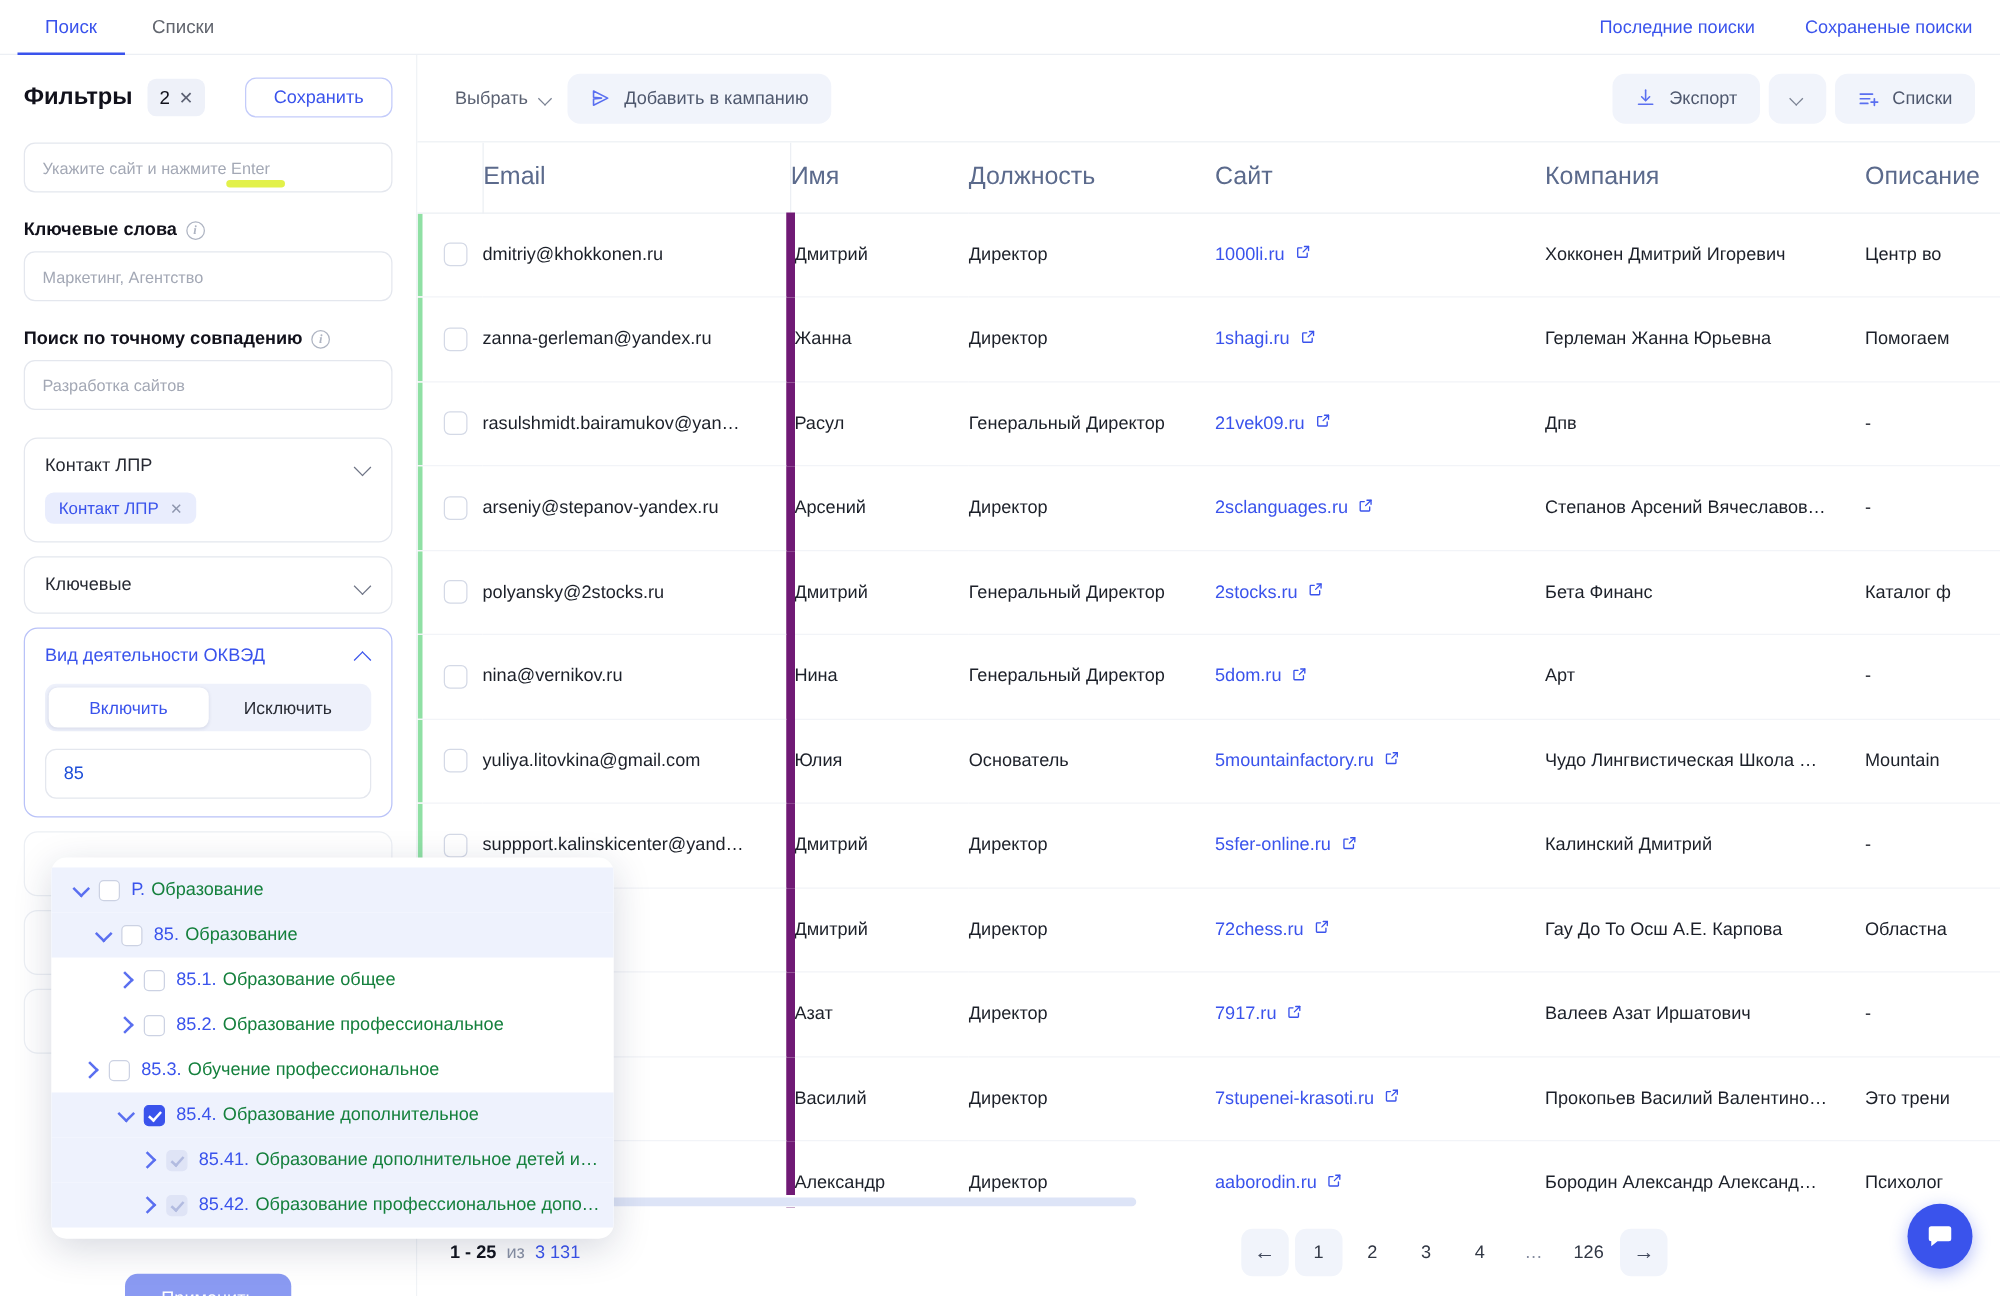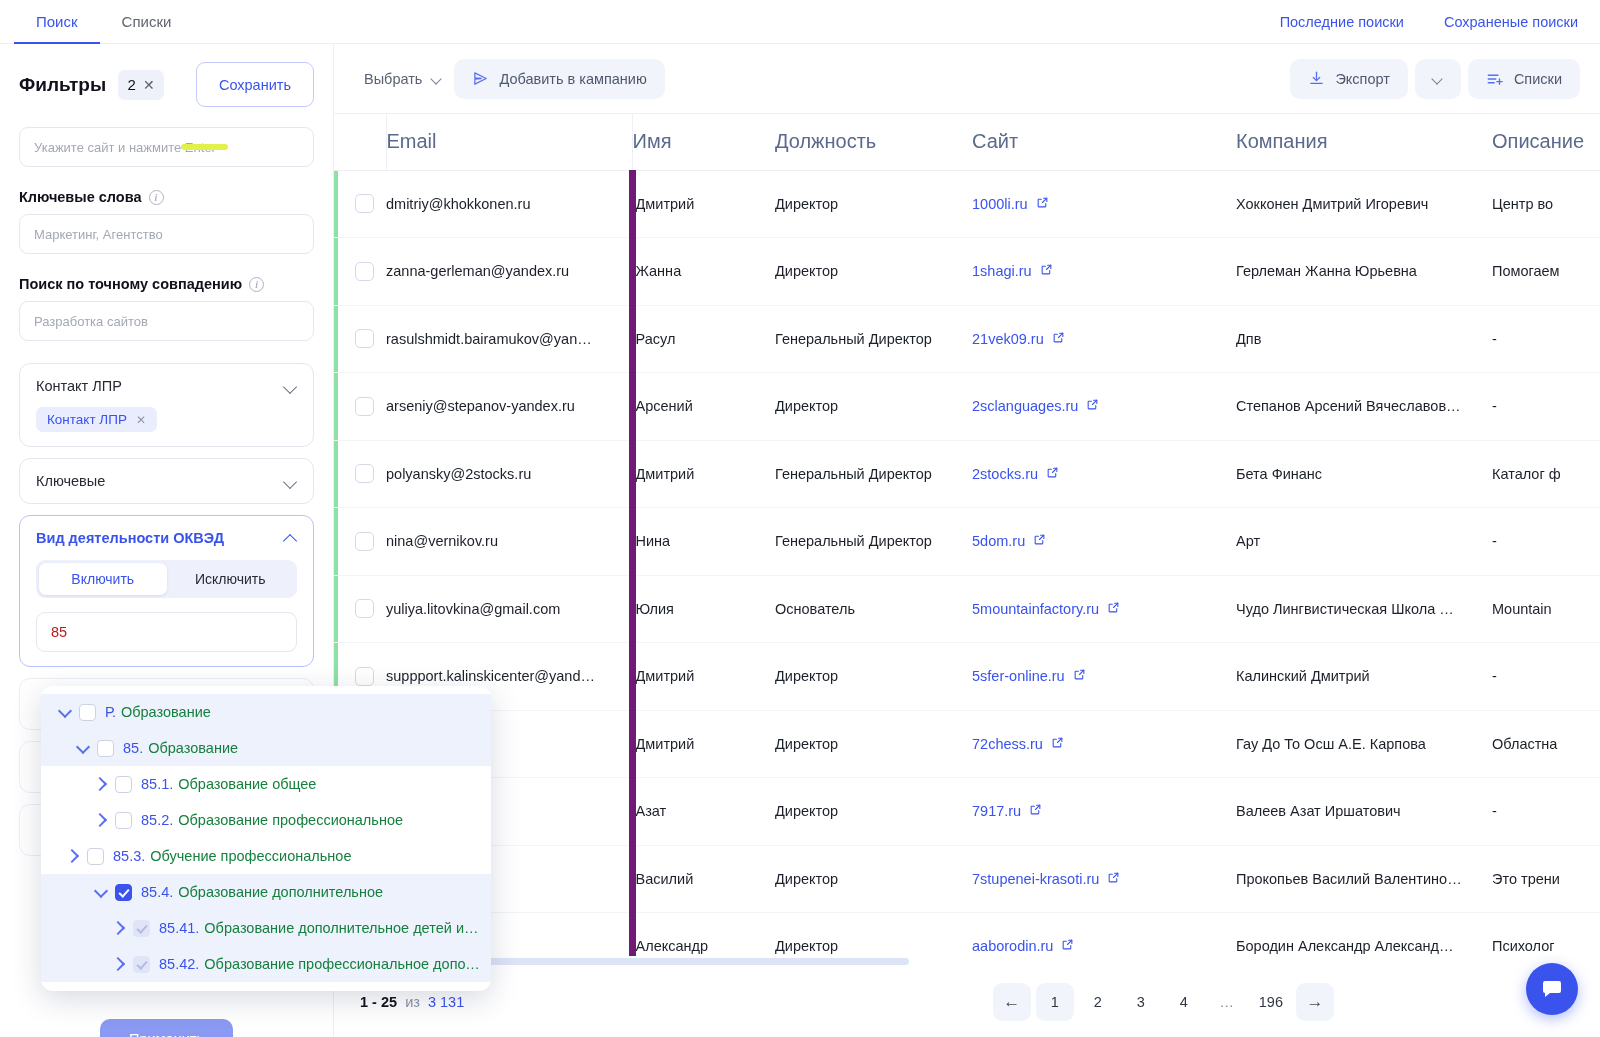--- a/index.html
+++ b/index.html
@@ -39,21 +39,21 @@
   }
   .filters-title { font-size: 19px; font-weight: 700; color: #11111b; }
   .filters-count {
     background: #eef1f9; border-radius: 7px; height: 30px; min-width: 46px;
     display: flex; align-items: center; justify-content: center; gap: 7px;
     font-size: 15px; color: #11111b; cursor: pointer; padding: 0 9px;
   }
   .filters-count .xmark { font-size: 14px; color: #5b6072; line-height: 1; }
   .save-btn {
     margin-left: auto; border: 1px solid #c3cbfa; background: #fff; color: #3a53ec;
-    border-radius: 9px; height: 45px; padding: 0 22px; font-size: 14.5px;
+    border-radius: 9px; height: 32px; padding: 0 22px; font-size: 14.5px;
     cursor: pointer; font-family: inherit;
   }
   .highlighter {
     position: absolute; left: 181px; top: 100px; width: 47px; height: 6px;
     background: #e2f14a; border-radius: 3px;
   }
 
   .field-input {
     margin: 0 19px; height: 40px; border: 1px solid #e4e7ee; border-radius: 9px;
     display: flex; align-items: center; padding: 0 14px;
@@ -72,21 +72,21 @@
   .fcard {
     margin: 0 19px; border: 1px solid #e4e7ee; border-radius: 11px; background: #fff;
     padding: 14px 16px;
   }
   .fcard + .fcard { margin-top: 11px; }
   .fcard-head {
     display: flex; align-items: center; justify-content: space-between;
     font-size: 14.5px; color: #272a33; cursor: pointer;
   }
   .fcard.open { border-color: #b9c2f8; }
-  .fcard.open .fcard-head { color: #3a53ec; font-weight: bold; }
+  .fcard.open .fcard-head { color: #3a53ec; }
   .chev { width: 13px; height: 13px; position: relative; }
   .chev::before {
     content: ""; position: absolute; left: 1px; top: 2px; width: 9px; height: 9px;
     border-right: 1.8px solid #6e7486; border-bottom: 1.8px solid #6e7486;
     transform: rotate(45deg);
   }
   .fcard.open .chev::before { border-color: #3a53ec; transform: rotate(-135deg); top: 4px; }
   .tag {
     display: inline-flex; align-items: center; gap: 9px; margin-top: 13px;
     background: #e9edfd; color: #3a53ec; border-radius: 7px;
@@ -97,21 +97,21 @@
   .segmented {
     display: flex; background: #eef1fb; border-radius: 9px; padding: 3px; margin-top: 14px;
   }
   .seg {
     flex: 1; text-align: center; font-size: 14px; padding: 8px 0; border-radius: 7px;
     cursor: pointer; color: #272a33;
   }
   .seg.active { background: #fff; color: #3a53ec; box-shadow: 0 1px 3px rgba(20,30,80,.10); }
   .ok-input {
     margin-top: 14px; height: 40px; border: 1px solid #e4e7ee; border-radius: 9px;
-    display: flex; align-items: center; padding: 0 14px; font-size: 14.5px; color: #b91c1c;
+    display: flex; align-items: center; padding: 0 14px; font-size: 14.5px; color: #1d4ed8;
   }
 
   .ghost-card {
     margin: 11px 19px 0 19px; height: 52px; border: 1px solid #eceff4;
     border-radius: 11px; background: #fff;
   }
   .apply-btn {
     position: absolute; left: 100px; top: 975px; width: 133px; height: 39px;
     background: #8a9af2; color: #fff; border: none; border-radius: 10px;
     font-size: 14.5px; font-family: inherit; cursor: pointer;
@@ -724,21 +724,21 @@
         <span class="of">из</span>
         <span class="tot">3 131</span>
       </div>
       <div class="pager" id="pager">
           <div class="pg box arrow">←</div>
           <div class="pg box">1</div>
           <div class="pg">2</div>
           <div class="pg">3</div>
           <div class="pg">4</div>
           <div class="pg dots">…</div>
-          <div class="pg">196</div>
+          <div class="pg">126</div>
           <div class="pg box arrow">→</div>
         </div>
     </div>
   </div>
 
   <div class="chatbtn">
     <span>
       <svg class="ic" width="24" height="24" viewBox="0 0 24 24" fill="#ffffff">
           <path d="M5 4h14a2 2 0 0 1 2 2v8a2 2 0 0 1-2 2H10l-5 4v-4a2 2 0 0 1-2-2V6a2 2 0 0 1 2-2z"></path>
         </svg>

